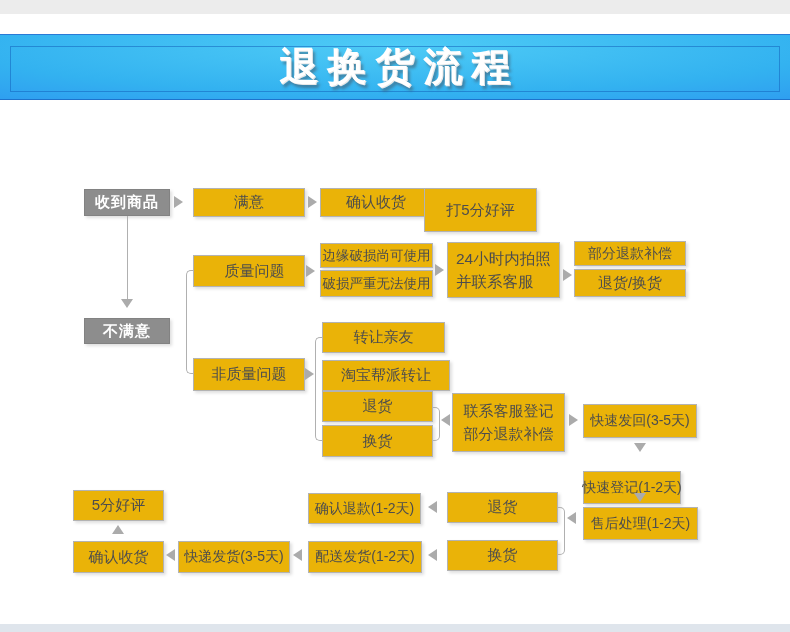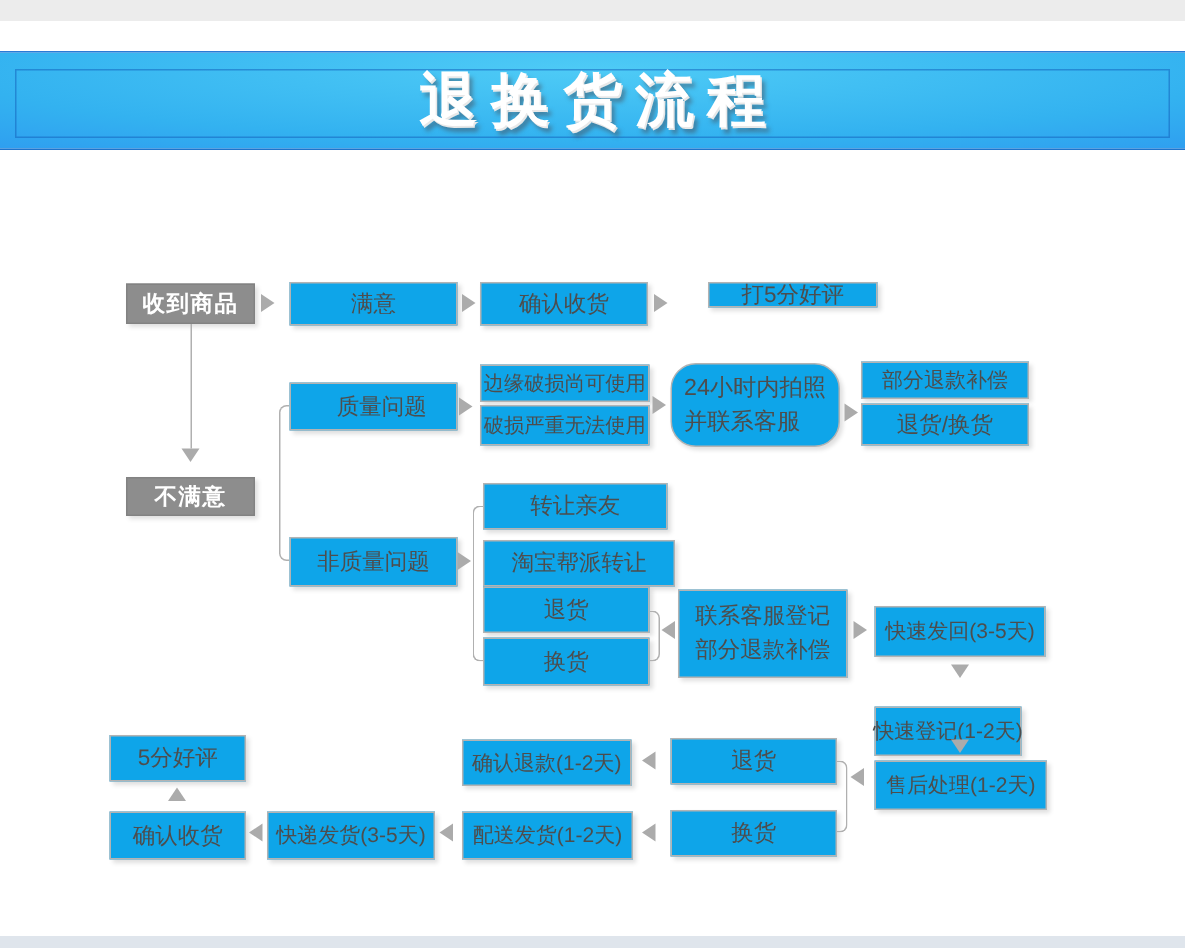--- a/index.html
+++ b/index.html
@@ -26,30 +26,30 @@
     position:absolute;left:0;top:0;width:100%;height:100%;
     display:flex;align-items:center;justify-content:center;
     color:#ffffff;font-size:39px;font-weight:bold;letter-spacing:9px;
     text-shadow:1px 1px 0 #e8e8e8, 3px 4px 3px rgba(70,80,95,0.55);
     padding-left:9px;box-sizing:border-box;
   }
 
   
   .node{
     position:absolute;box-sizing:border-box;
-    background:#0ea5e9;border:1px solid #b3b3b3;color:#4d4d4d;
+    background:#eab308;border:1px solid #b3b3b3;color:#4d4d4d;
     display:flex;align-items:center;justify-content:center;text-align:center;
     font-size:15px;box-shadow:2px 2px 3px rgba(0,0,0,0.13);
     white-space:nowrap;
   }
   .node.solid{background:#8d8d8d;border-color:#828282;color:#ffffff;font-weight:bold;letter-spacing:1px;}
   .node.fs13{font-size:13.5px;}
   .node.fs14{font-size:14px;}
   .node.two-line{flex-direction:column;line-height:1.5;}
-  .node.left-al{align-items:flex-start;padding-left:8px;text-align:left;font-size:15.5px;border-radius:17px;}
+  .node.left-al{align-items:flex-start;padding-left:8px;text-align:left;font-size:15.5px;}
 
   
   .vline{position:absolute;width:1px;background:#b0b0b0;}
   .bracket-l{position:absolute;box-sizing:border-box;
     border-left:1px solid #b0b0b0;border-top:1px solid #b0b0b0;border-bottom:1px solid #b0b0b0;
     border-radius:5px 0 0 5px;}
   .bracket-r{position:absolute;box-sizing:border-box;
     border-right:1px solid #b0b0b0;border-top:1px solid #b0b0b0;border-bottom:1px solid #b0b0b0;
     border-radius:0 5px 5px 0;}
   .arr{position:absolute;width:0;height:0;}
@@ -69,21 +69,21 @@
     <div class="banner-inner"></div>
     <div class="banner-title">退换货流程</div>
   </div>
 
   <div class="node solid" style="left:84px;top:189px;width:86px;height:27px;">收到商品</div>
   <div class="arr r" style="left:174px;top:196px;"></div>
   <div class="node" style="left:193px;top:188px;width:112px;height:29px;">满意</div>
   <div class="arr r" style="left:308px;top:196px;"></div>
   <div class="node" style="left:320px;top:188px;width:112px;height:29px;">确认收货</div>
   <div class="arr r" style="left:436px;top:196px;"></div>
-  <div class="node" style="left:472px;top:188px;width:113px;height:17px;">打5分好评</div>
+  <div class="node" style="left:424px;top:188px;width:113px;height:44px;">打5分好评</div>
 
   <div class="vline" style="left:127px;top:216px;height:83px;"></div>
   <div class="arr d" style="left:121px;top:299px;"></div>
 
   <div class="node" style="left:193px;top:255px;width:112px;height:32px;padding-left:11px;">质量问题</div>
   <div class="arr r" style="left:306px;top:265px;"></div>
   <div class="node fs13" style="left:320px;top:243px;width:113px;height:25px;">边缘破损尚可使用</div>
   <div class="node fs13" style="left:320px;top:270px;width:113px;height:27px;">破损严重无法使用</div>
   <div class="arr r" style="left:435px;top:264px;"></div>
   <div class="node two-line left-al" style="left:447px;top:242px;width:113px;height:56px;">

